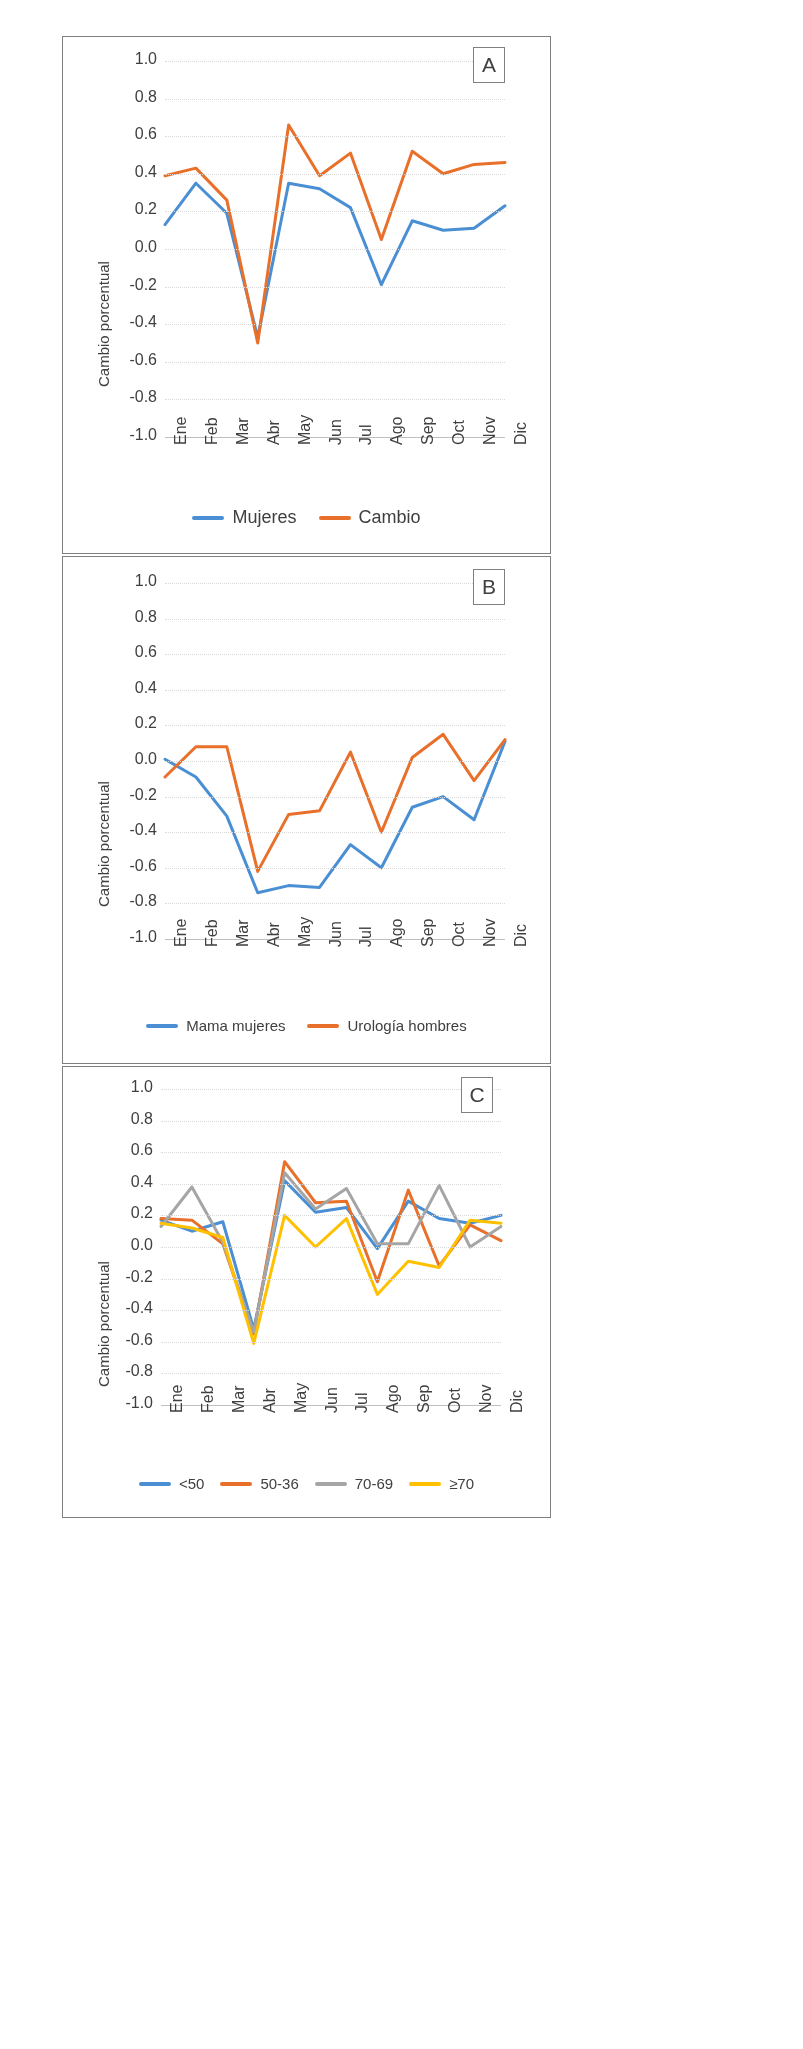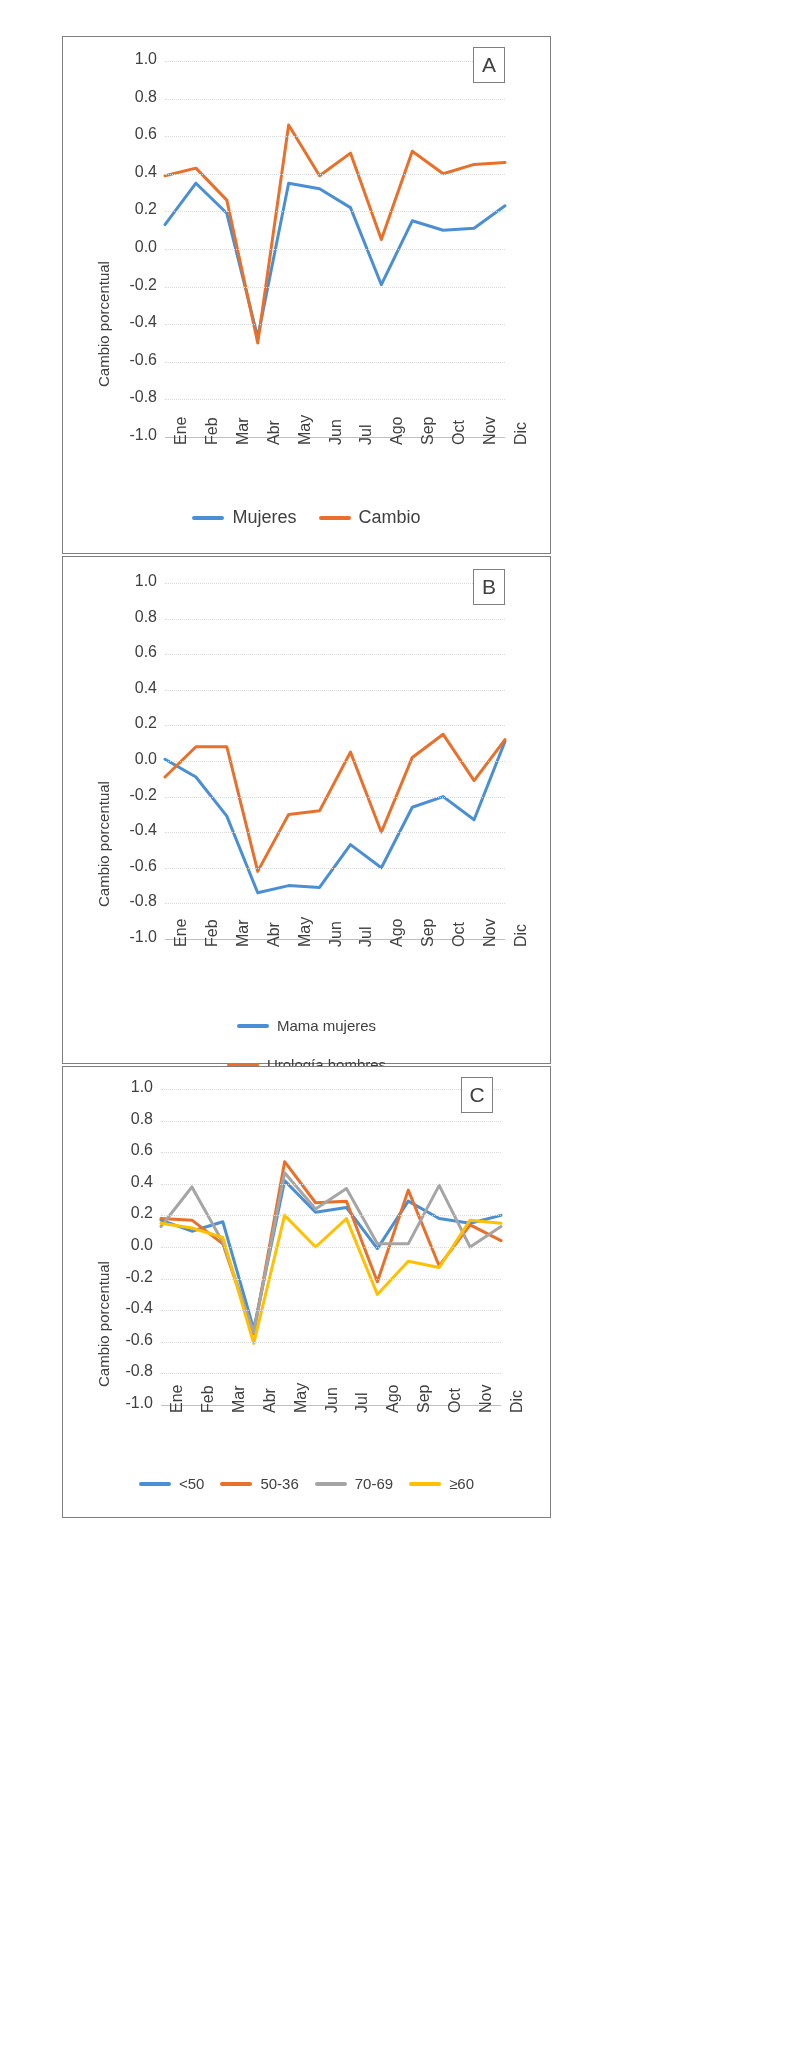--- a/index.html
+++ b/index.html
@@ -168,21 +168,21 @@
   </div>
 
   <div class="panel" id="panel-b">
     <div class="plot-wrap" id="wrap-b">
       <div class="panel-label" style="left: 410px; top: 12px;">B</div>
       <div class="ylabel" id="ylabel-b" style="left: 32px; top: 350px;">Cambio porcentual</div>
       <svg class="series" id="svg-b" width="489" height="506">
           <polyline points="102,202.22 132.9090909090909,220.02 163.8181818181818,259.18 194.72727272727275,335.71999999999997 225.63636363636363,328.59999999999997 256.54545454545456,330.38 287.4545454545455,287.65999999999997 318.3636363636364,310.8 349.27272727272725,250.28 380.1818181818182,239.6 411.0909090909091,262.74 442,184.42000000000002" fill="none" stroke="#4a8fd4" stroke-width="3" stroke-linejoin="round" stroke-linecap="round"></polyline>
           <polyline points="102,220.02 132.9090909090909,189.76000000000002 163.8181818181818,189.76000000000002 194.72727272727275,314.36 225.63636363636363,257.4 256.54545454545456,253.84 287.4545454545455,195.1 318.3636363636364,275.2 349.27272727272725,200.44 380.1818181818182,177.29999999999998 411.0909090909091,223.58 442,182.64000000000001" fill="none" stroke="#e8702a" stroke-width="3" stroke-linejoin="round" stroke-linecap="round"></polyline>
         </svg>
-      <div class="legend legend-sm" id="legend-b" style="top: 460px; flex-direction: column;">
+      <div class="legend legend-sm" id="legend-b" style="top: 460px;">
           <div class="legend-item">
             <span class="legend-swatch" style="background: rgb(74, 143, 212);"></span>
             <span>Mama mujeres</span>
           </div>
           <div class="legend-item">
             <span class="legend-swatch" style="background: rgb(232, 112, 42);"></span>
             <span>Urología hombres</span>
           </div>
         </div>
     <div class="gridline" style="left: 102px; top: 26px; width: 340px;"></div>
@@ -240,21 +240,21 @@
           <div class="legend-item">
             <span class="legend-swatch" style="background: rgb(232, 112, 42);"></span>
             <span>50-36</span>
           </div>
           <div class="legend-item">
             <span class="legend-swatch" style="background: rgb(165, 165, 165);"></span>
             <span>70-69</span>
           </div>
           <div class="legend-item">
             <span class="legend-swatch" style="background: rgb(255, 192, 0);"></span>
-            <span>≥60</span>
+            <span>≥70</span>
           </div>
         </div>
     <div class="gridline" style="left: 98px; top: 22px; width: 340px;"></div>
         <div class="ytick" style="left: 46px; top: 11px;">1.0</div>
         <div class="gridline" style="left: 98px; top: 53.6px; width: 340px;"></div>
         <div class="ytick" style="left: 46px; top: 42.6px;">0.8</div>
         <div class="gridline" style="left: 98px; top: 85.2px; width: 340px;"></div>
         <div class="ytick" style="left: 46px; top: 74.2px;">0.6</div>
         <div class="gridline" style="left: 98px; top: 116.8px; width: 340px;"></div>
         <div class="ytick" style="left: 46px; top: 105.8px;">0.4</div>

